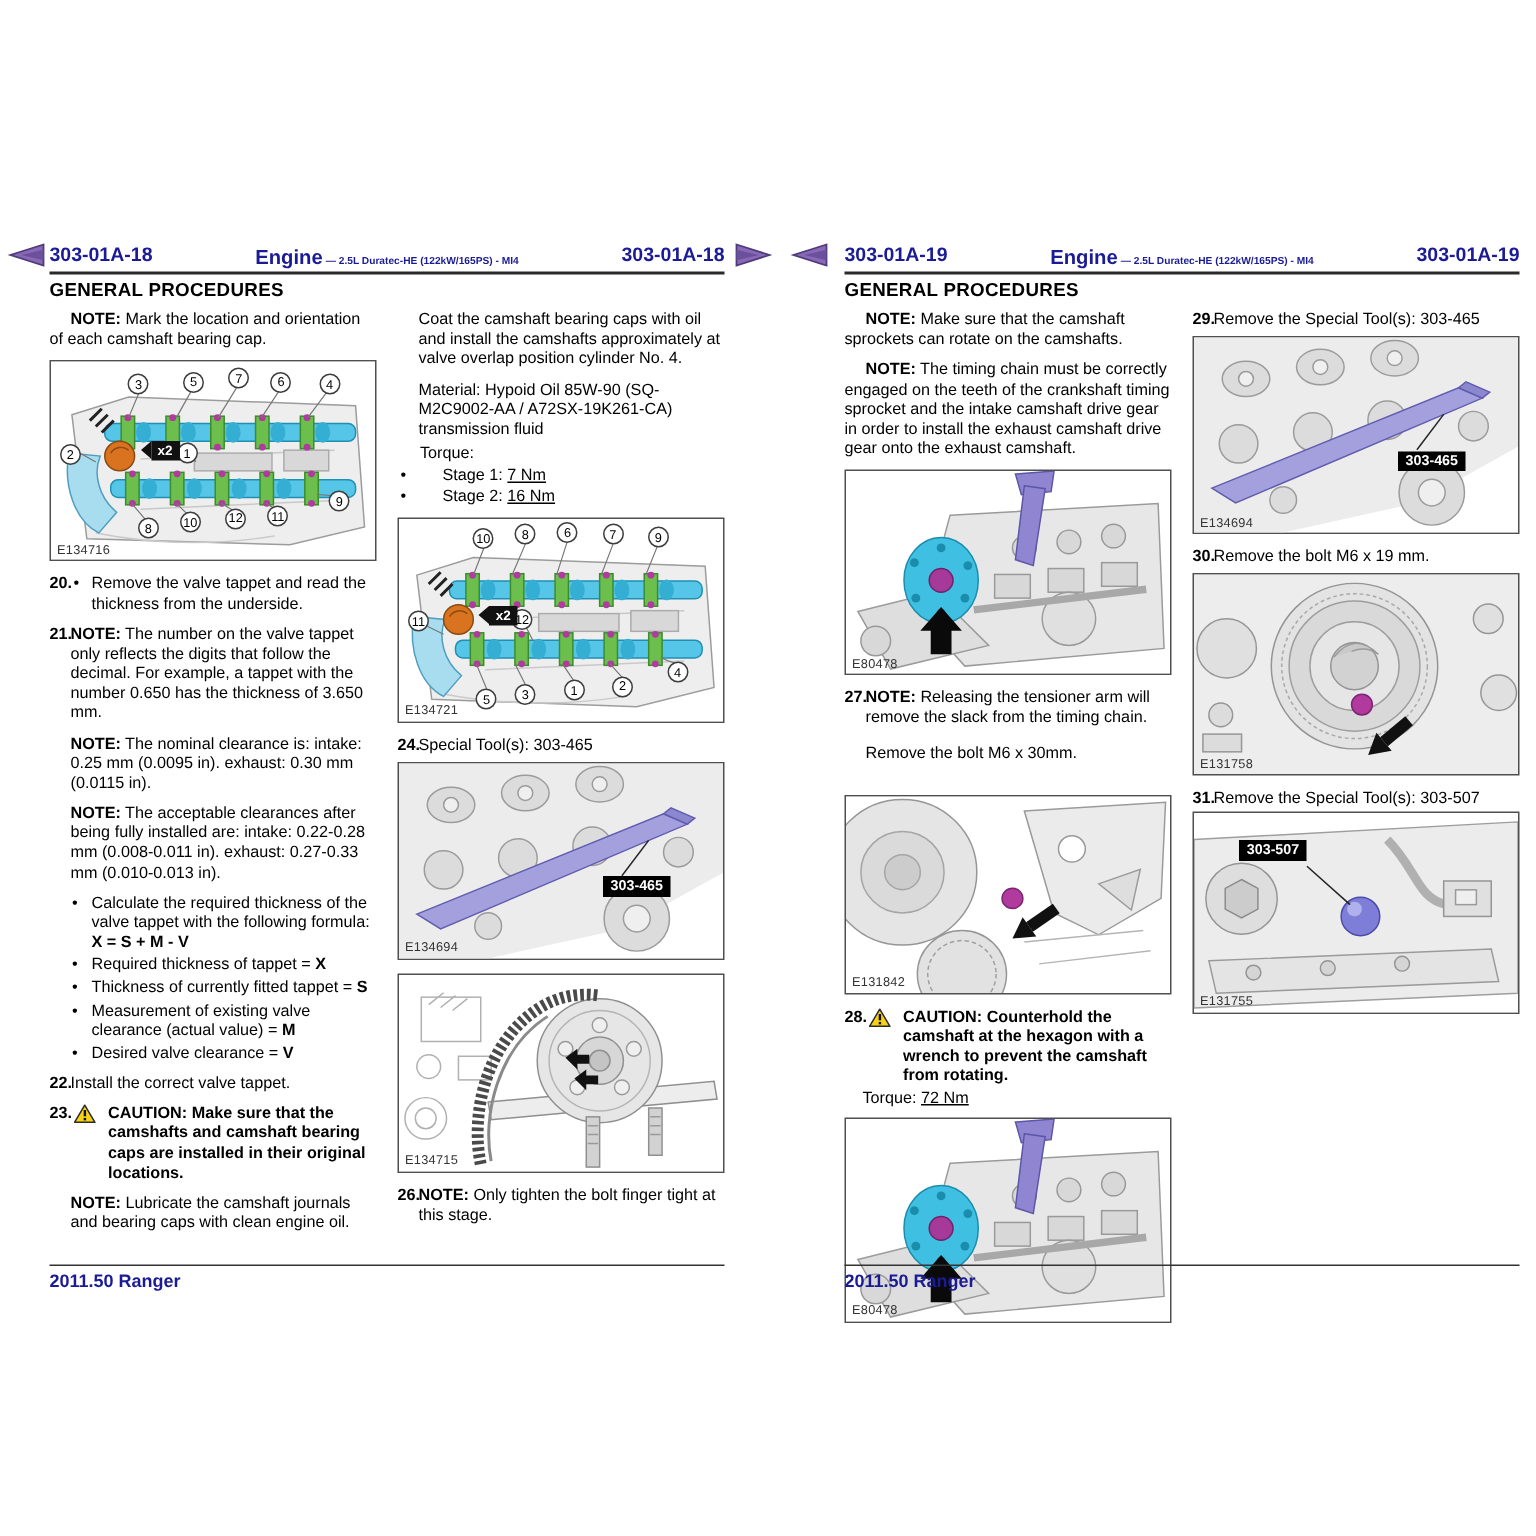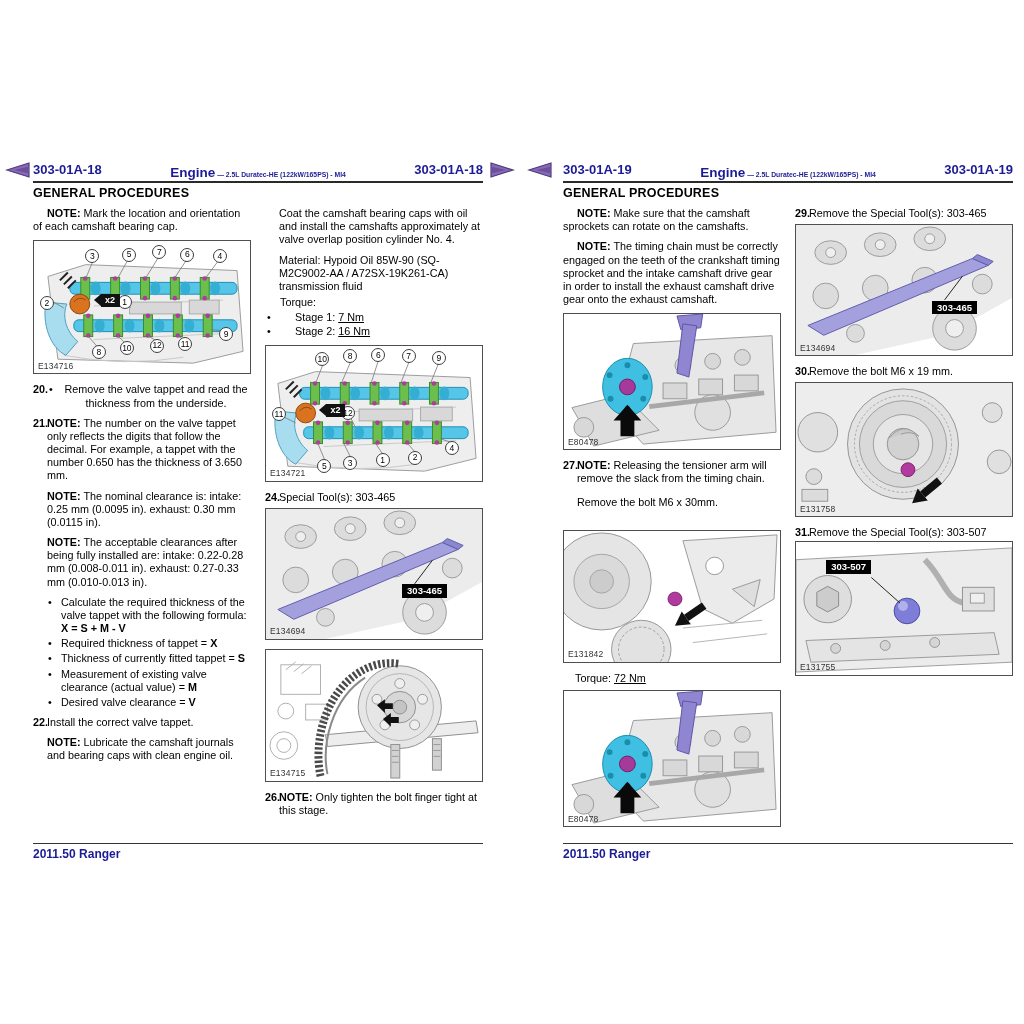--- a/index.html
+++ b/index.html
@@ -22,21 +22,21 @@
 
   .col { position:absolute; top:47px; width:218px; font-size:10.8px; line-height:1.22; }
   .c1 { left:0; } .c2 { left:232px; }
   p { margin:0 0 7px 0; }
   .b { font-weight:bold; }
   .u { text-decoration:underline; }
   .note-first { text-indent:14px; }
   .note-ind { margin-left:14px; }
   .step { position:relative; padding-left:14px; }
   .step .num { position:absolute; left:0; top:0; font-weight:bold; }
-  .step.with-dot { padding-left:28px;text-align:center; }
+  .step.with-dot { padding-left:28px; }
   .step .dot { position:absolute; left:16px; top:0; }
   .step.caution { padding-left:39px; font-weight:bold; }
   .step.caution .tri { position:absolute; left:16px; top:0; }
   .blist { margin:0 0 7px 0; }
   .blt { position:relative; padding-left:28px; margin-bottom:2px; }
   .blt .dot { position:absolute; left:15px; }
   .torq { margin:0 0 2px 15px; }
   .ind12 { margin-left:12px; }
   .ind14 { margin-left:14px; }
   .stage { position:relative; padding-left:30px; margin-bottom:1px; }
@@ -175,20 +175,25 @@
 
       <div class="blist">
         <div class="blt"><span class="dot">•</span><span>Calculate the required thickness of the valve tappet with the following formula: </span><span class="b">X = S + M - V</span></div>
         <div class="blt"><span class="dot">•</span><span>Required thickness of tappet = </span><span class="b">X</span></div>
         <div class="blt"><span class="dot">•</span><span>Thickness of currently fitted tappet = </span><span class="b">S</span></div>
         <div class="blt"><span class="dot">•</span><span>Measurement of existing valve clearance (actual value) = </span><span class="b">M</span></div>
         <div class="blt"><span class="dot">•</span><span>Desired valve clearance = </span><span class="b">V</span></div>
       </div>
 
       <p class="step"><span class="num">22.</span><span>Install the correct valve tappet.</span></p>
+      <p class="step caution"><span class="num">23.</span><span class="tri"><svg width="15" height="13" viewBox="0 0 15 13">
+              <polygon points="7.5,0.8 14.3,12.2 0.7,12.2" fill="#f7d117" stroke="#2b2b2b" stroke-linejoin="round"></polygon>
+              <rect x="6.8" y="4" width="1.6" height="4.2" fill="#111"></rect>
+              <rect x="6.8" y="9.3" width="1.6" height="1.6" fill="#111"></rect>
+            </svg></span><span>CAUTION: Make sure that the camshafts and camshaft bearing caps are installed in their original locations.</span></p>
       <p class="note-ind"><span class="b">NOTE:</span> <span>Lubricate the camshaft journals and bearing caps with clean engine oil.</span></p>
     </div>
 
     <div class="col c2">
       <p class="ind14">Coat the camshaft bearing caps with oil and install the camshafts approximately at valve overlap position cylinder No. 4.</p>
       <p class="ind14" style="margin-bottom:3px">Material: Hypoid Oil 85W-90 (SQ-M2C9002-AA / A72SX-19K261-CA) transmission fluid</p>
       <div class="torq">Torque:</div>
       <div class="stage"><span class="dot">•</span><span>Stage 1: </span><span class="u">7 Nm</span></div>
       <div class="stage" style="margin-bottom:6px"><span class="dot">•</span><span>Stage 2: </span><span class="u">16 Nm</span></div>
 
@@ -407,20 +412,25 @@
           <path d="M120,100 L200,92 M130,115 L205,106" stroke="#b5b5b5" fill="none"></path>
           <circle cx="112" cy="70" r="7" fill="#b13a9e" stroke="#7c2570"></circle>
           <g transform="rotate(-35 130 85)">
               <rect x="122" y="81" width="22" height="8" fill="#111"></rect>
               <polygon points="122,77 122,93 108,85" fill="#111"></polygon>
             </g>
         </svg>
         <div class="fig-code">E131842</div>
       </div>
 
+      <p class="step caution" style="margin-bottom:2px"><span class="num">28.</span><span class="tri"><svg width="15" height="13" viewBox="0 0 15 13">
+              <polygon points="7.5,0.8 14.3,12.2 0.7,12.2" fill="#f7d117" stroke="#2b2b2b" stroke-linejoin="round"></polygon>
+              <rect x="6.8" y="4" width="1.6" height="4.2" fill="#111"></rect>
+              <rect x="6.8" y="9.3" width="1.6" height="1.6" fill="#111"></rect>
+            </svg></span><span>CAUTION: Counterhold the camshaft at the hexagon with a wrench to prevent the camshaft from rotating.</span></p>
       <p class="ind12" style="margin-bottom:5px"><span>Torque: </span><span class="u">72 Nm</span></p>
 
       <div class="fig" style="height:137px">
         <svg viewBox="0 0 218 137" preserveAspectRatio="none">
           <rect width="218" height="137" fill="#fff"></rect>
           <polygon points="70,30 210,22 214,120 80,132 60,110 62,60" fill="#e7e7e7" stroke="#9a9a9a"></polygon>
           <polygon points="8,95 60,82 96,118 30,134" fill="#dedede" stroke="#9a9a9a"></polygon>
           <circle cx="20" cy="115" r="10" fill="#d8d8d8" stroke="#999"></circle>
           <g fill="#d8d8d8" stroke="#999">
               <circle cx="120" cy="52" r="8"></circle>

